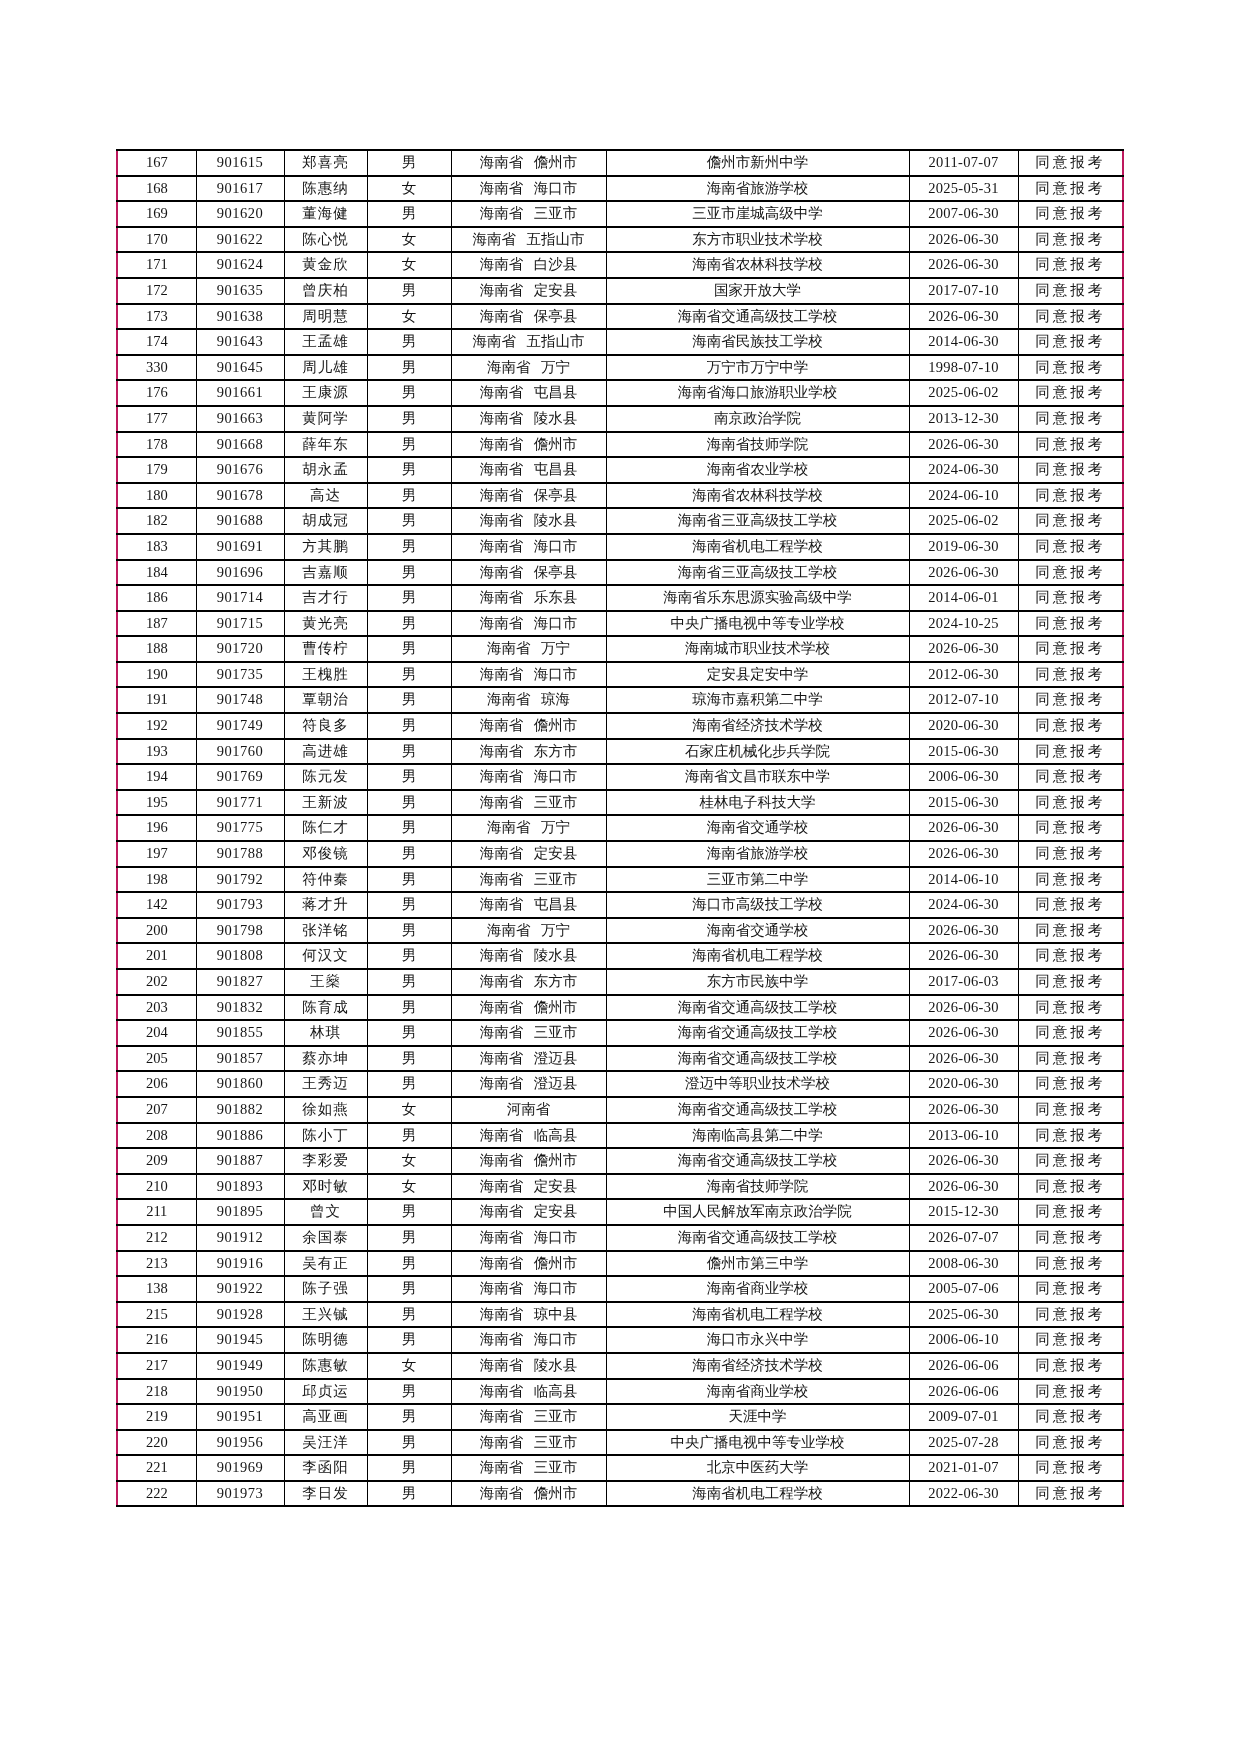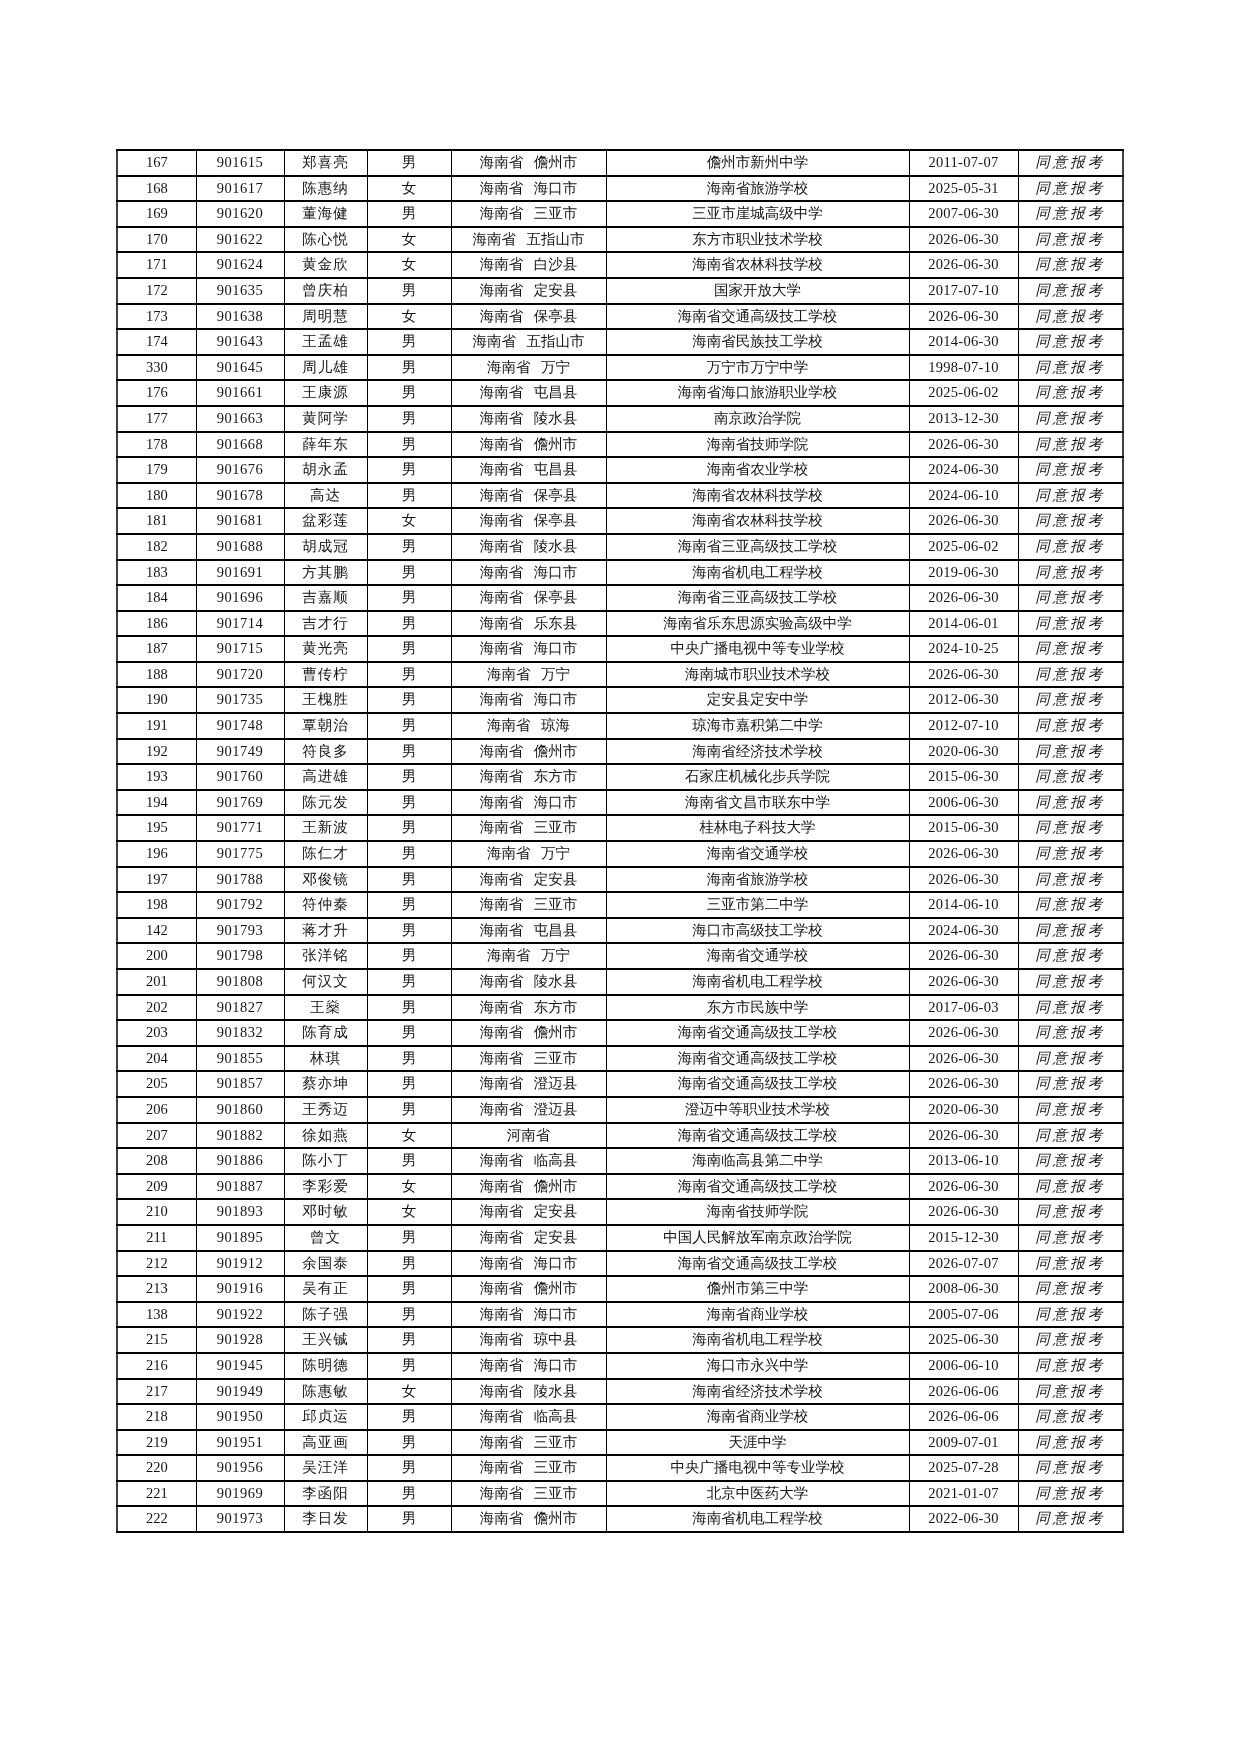--- a/index.html
+++ b/index.html
@@ -17,42 +17,42 @@
     font-family: "Liberation Serif", "DejaVu Serif", serif;
     color: #141414;
   }
   table.roster {
     position: absolute;
     left: 116px;
     top: 149px;
     width: 1006px;
     table-layout: fixed;
     border-collapse: collapse;
-    border: 2px solid #404040;
+    border: 2px solid #be185d;
   }
   table.roster td {
     border-left: 1px solid #000;
     border-right: 1px solid #000;
     border-top: 2px solid #000;
     border-bottom: 2px solid #000;
     height: 23.6px;
     line-height: 23.6px;
     padding: 0;
     text-align: center;
     vertical-align: middle;
     font-size: 14.5px;
     white-space: nowrap;
     overflow: hidden;
   }
   td.col-seq    { font-size: 16px; }
   td.col-id     { font-size: 14.5px; letter-spacing: 0.5px; }
   td.col-name   { letter-spacing: 1px; }
   td.col-region { word-spacing: 7px; margin-left: 44px; }
   td.col-date   { font-size: 14.5px; letter-spacing: 0.3px; }
-  td.col-status { letter-spacing: 3px; font-style: italic; }
+  td.col-status { letter-spacing: 3px; }
 </style>
 </head>
 <body>
 
 <div class="page">
   <table class="roster">
     <colgroup>
       <col style="width:79px">
       <col style="width:88px">
       <col style="width:83px">
@@ -197,30 +197,20 @@
           <td class="col-seq">180</td>
           <td class="col-id">901678</td>
           <td class="col-name">高达</td>
           <td class="col-gender">男</td>
           <td class="col-region">海南省 保亭县</td>
           <td class="col-school">海南省农林科技学校</td>
           <td class="col-date">2024-06-10</td>
           <td class="col-status">同意报考</td>
         </tr>
         <tr>
-          <td class="col-seq">181</td>
-          <td class="col-id">901681</td>
-          <td class="col-name">盆彩莲</td>
-          <td class="col-gender">女</td>
-          <td class="col-region">海南省 保亭县</td>
-          <td class="col-school">海南省农林科技学校</td>
-          <td class="col-date">2026-06-30</td>
-          <td class="col-status">同意报考</td>
-        </tr>
-        <tr>
           <td class="col-seq">182</td>
           <td class="col-id">901688</td>
           <td class="col-name">胡成冠</td>
           <td class="col-gender">男</td>
           <td class="col-region">海南省 陵水县</td>
           <td class="col-school">海南省三亚高级技工学校</td>
           <td class="col-date">2025-06-02</td>
           <td class="col-status">同意报考</td>
         </tr>
         <tr>

